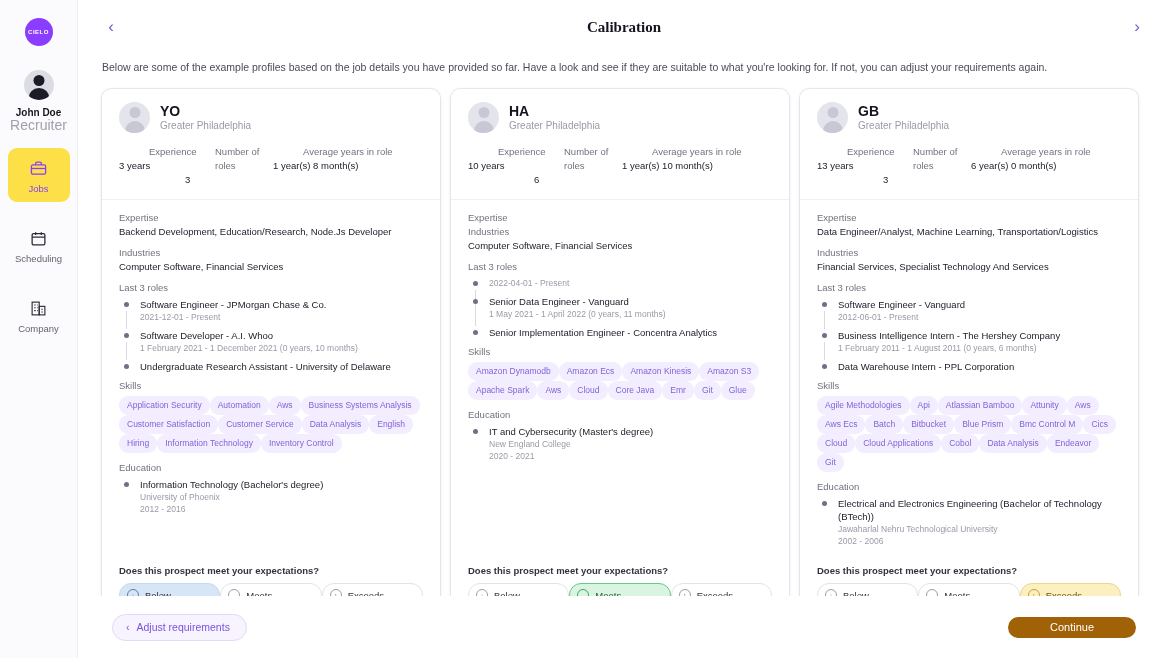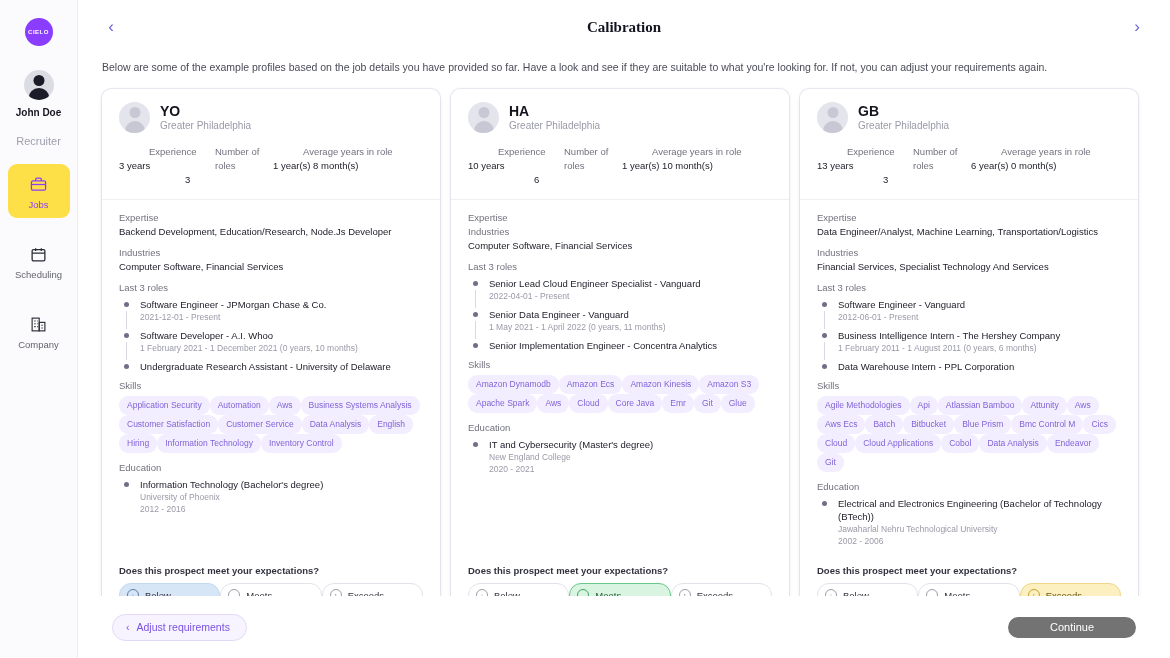--- a/index.html
+++ b/index.html
@@ -35,21 +35,21 @@
     content: ""; position: absolute; left: 50%; top: 5px;
     width: 11px; height: 11px; border-radius: 50%;
     background: #1c1c28; transform: translateX(-50%);
   }
   .avatar-nav::after {
     content: ""; position: absolute; left: 50%; top: 18px;
     width: 21px; height: 16px; border-radius: 11px 11px 0 0;
     background: #1c1c28; transform: translateX(-50%);
   }
   .user-name { font-size: 10px; font-weight: bold; color: #16161f; line-height: 13px; }
-  .user-role { font-size: 11px; color: #a0a0ae; line-height: 13px; margin-top: 16px; }
+  .user-role { font-size: 14px; color: #a0a0ae; line-height: 13px; }
 
   .nav-item {
     width: 62px; padding: 10px 0 8px; margin-top: 16px;
     border-radius: 9px; text-align: center; cursor: pointer;
   }
   .nav-item.active { background: #fde047; }
   .nav-item .nav-label { font-size: 9.5px; color: #64646f; margin-top: 5px; }
   .nav-item.active .nav-label { color: #8b3dff; }
   .nav-icon { height: 20px; display: flex; align-items: center; justify-content: center; }
 
@@ -184,21 +184,21 @@
   }
   .adjust-btn {
     height: 27px; border-radius: 14px;
     border: 1px solid #e2d9f7; background: #f7f3ff;
     color: #7b52e0; font-size: 10.5px;
     display: flex; align-items: center; gap: 7px;
     padding: 0 16px 0 13px; cursor: pointer;
   }
   .continue-btn {
     margin-left: auto; width: 128px; height: 21px; border-radius: 16px;
-    background: #737373; color: #ffffff; border: none;
+    background: #a16207; color: #ffffff; border: none;
     font-size: 11px; cursor: pointer;
     display: flex; align-items: center; justify-content: center;
   }
 </style>
 </head>
 <body>
 
 <div class="app">
 
   <div class="sidebar">
@@ -366,21 +366,20 @@
           </div>
         </div>
         <div class="divider"></div>
         <div class="card-body">
           <div class="sec-label">Expertise</div>
           <div class="sec-label">Industries</div>
           <div class="sec-value">Computer Software, Financial Services</div>
           <div class="sec-label">Last 3 roles</div>
           <div class="roles">
             <div class="role">
-              <div class="role-title">Senior Lead Cloud Engineer Specialist - Vanguard</div>
               <div class="role-dates">2022-04-01 - Present</div>
             </div>
             <div class="role">
               <div class="role-title">Senior Data Engineer - Vanguard</div>
               <div class="role-dates">1 May 2021 - 1 April 2022 (0 years, 11 months)</div>
             </div>
             <div class="role">
               <div class="role-title">Senior Implementation Engineer - Concentra Analytics</div>
             </div>
           </div>

